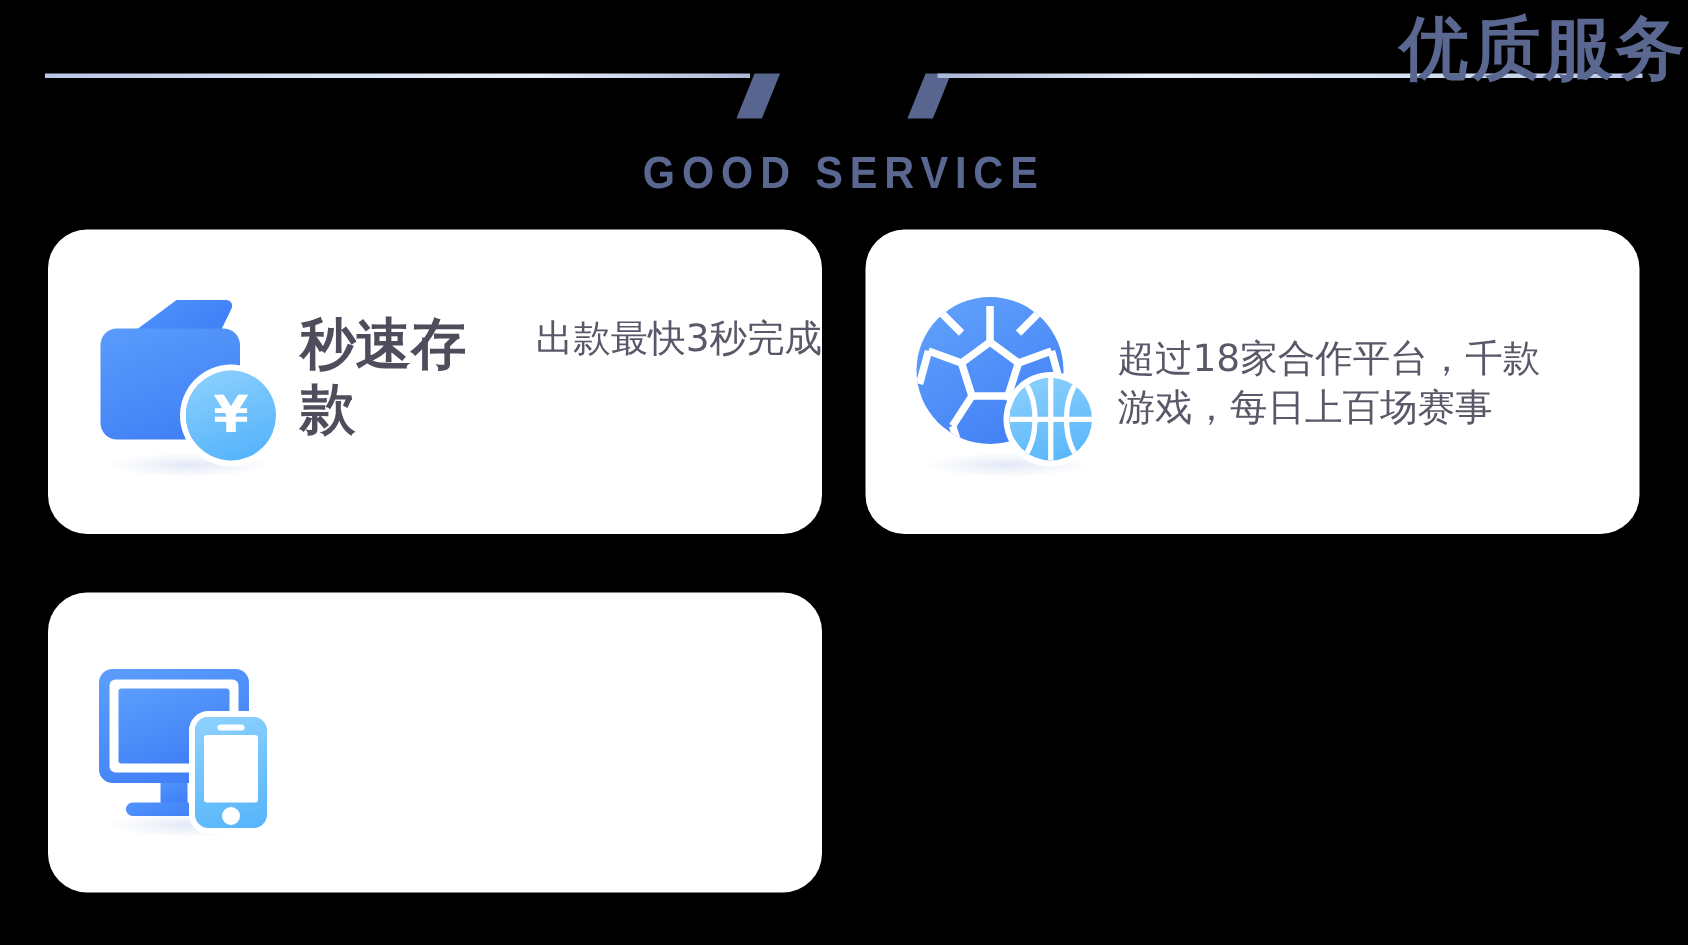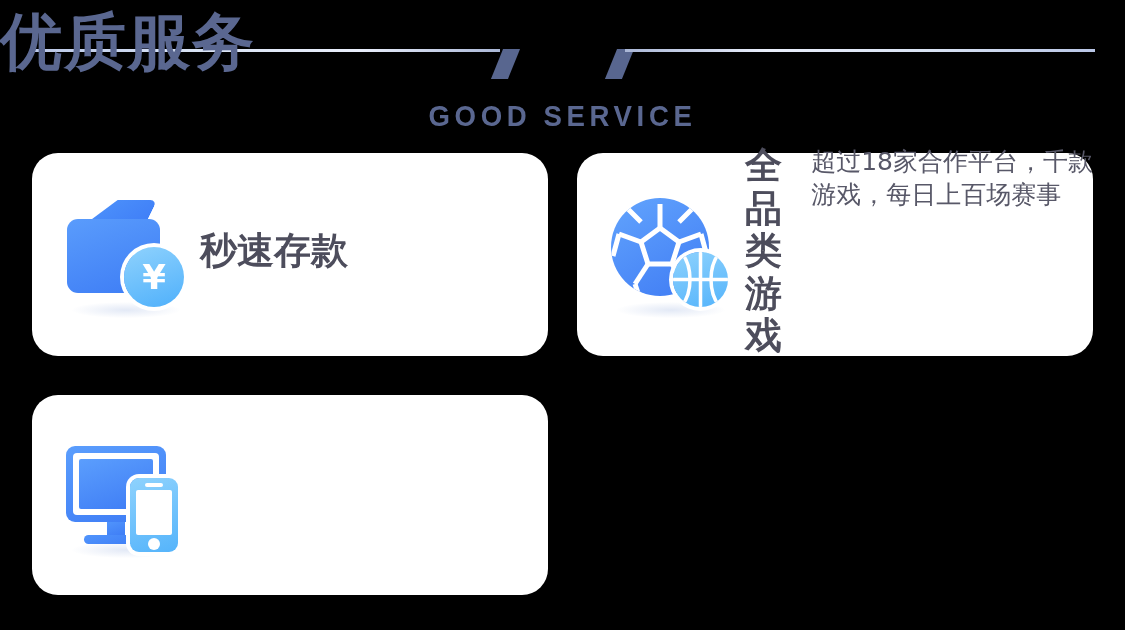--- a/index.html
+++ b/index.html
@@ -55,22 +55,22 @@
     right: 497px;
     transform: skewX(-22deg);
     background: #58668f;
   }
 
   .title-main {
     position: absolute;
     left: 0;
     top: 7px;
     width: 1125px;
-    text-align: left;
-    font-size: 62px;
+    text-align: right;
+    font-size: 46px;
     font-weight: bold;
     color: #5a6790;
     letter-spacing: 2px;
     line-height: 1.12;
     font-family: "DejaVu Sans", "Liberation Sans", sans-serif;
   }
   .title-sub {
     position: absolute;
     left: 0;
     top: 99px;
@@ -349,20 +349,23 @@
     <div class="card-icon">
       <div class="ic-shadow"></div>
       <div class="wal-flap"></div>
       <div class="wal-body"></div>
       <div class="wal-clasp"></div>
       <div class="wal-clasp-dot"></div>
       <div class="wal-coin">¥</div>
     </div>
     <div class="card-text">
       <div class="card-title">秒速存款</div>
+      <div class="card-desc">
+        <span class="ln">出款最快3秒完成</span>
+      </div>
     </div>
   </div>
 
   <div class="card">
     <div class="card-icon">
       <div class="ic-shadow"></div>
       <div class="ball-soccer">
         <svg width="98" height="98" viewBox="0 0 98 98">
           <g fill="none" stroke="#ffffff" stroke-width="5" stroke-linejoin="round">
             <polygon points="49,30 68,44 61,66 37,66 30,44"></polygon>
@@ -380,21 +383,20 @@
           <g fill="none" stroke="#ffffff" stroke-width="3.5">
             <line x1="27.5" y1="-2" x2="27.5" y2="57"></line>
             <line x1="-2" y1="27.5" x2="57" y2="27.5"></line>
             <path d="M8,0 C20,14 20,41 8,55"></path>
             <path d="M47,0 C35,14 35,41 47,55"></path>
           </g>
         </svg>
       </div>
     </div>
     <div class="card-text">
-      <div class="card-title">全品类游戏</div>
       <div class="card-desc">
         <span class="ln">超过18家合作平台，千款</span>
         <span class="ln">游戏，每日上百场赛事</span>
       </div>
     </div>
   </div>
 
 
   <div class="card">
     <div class="card-icon">

